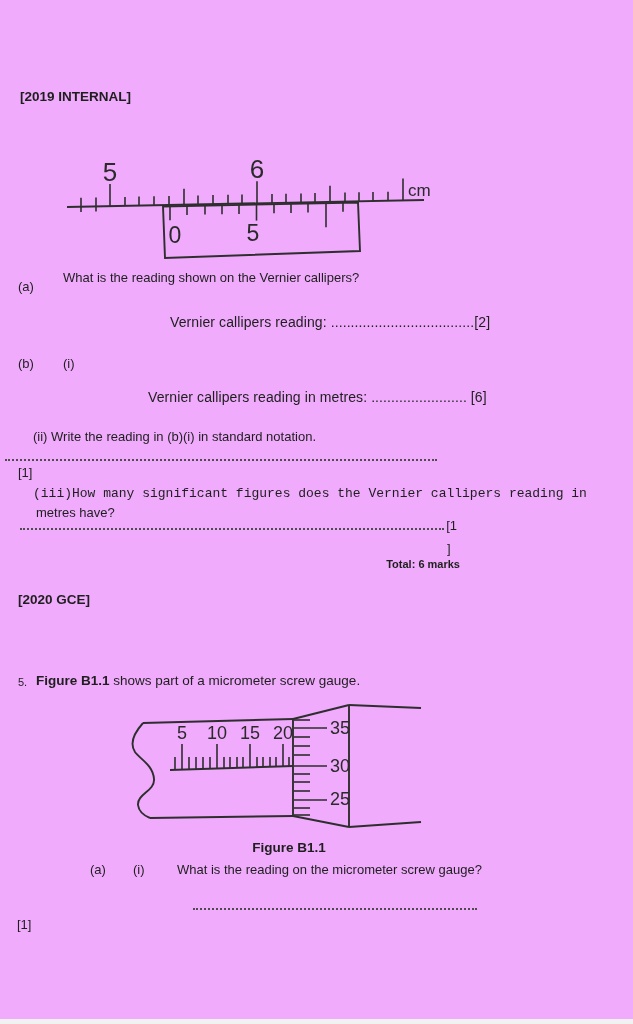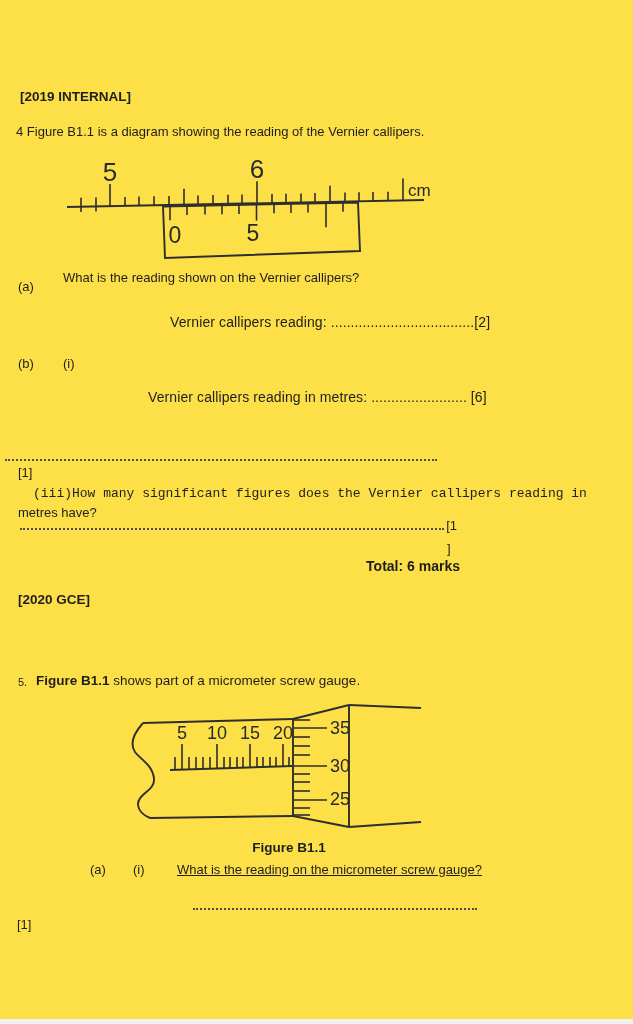--- a/index.html
+++ b/index.html
@@ -1,17 +1,17 @@
 <!DOCTYPE html>
 <html><head>
 <meta charset="utf-8">
 <style>
   html,body{margin:0;padding:0;background:#888;}
   #page{
-    position:relative;width:633px;height:1024px;background:#fde047;
+    position:relative;width:633px;height:1024px;background:#f0abfc;
     font-family:"Liberation Sans",sans-serif;color:#1e1e1e;overflow:hidden;
     margin:0 auto;
   }
   .abs{position:absolute;line-height:1.25;white-space:nowrap;}
   .b{font-weight:bold;}
   .body13{font-size:13px;}
   .body135{font-size:13.5px;}
   .ans{font-size:14px;letter-spacing:.1px;}
   .small{font-size:11px;}
   .dotline{position:absolute;height:10px;border-bottom:2px dotted #4d4d4d;}
@@ -25,21 +25,20 @@
   .frame{stroke-width:1.9;}
   #bottom-strip{position:absolute;left:0;bottom:0;width:633px;height:5px;background:#f1f1f1;}
 </style>
 </head>
 <body>
 
 <div id="page">
 
   <div class="abs b body135" style="left:20px;top:89px;">[2019 INTERNAL]</div>
 
-  <div class="abs body13" style="left:16px;top:124px;">4 Figure B1.1 is a diagram showing the reading of the Vernier callipers.</div>
 
   <svg style="left:0;top:150px;" width="460" height="120" viewBox="0 0 460 120">
 
     <path class="frame" d="M67 57 L424 50"></path>
 
     <g>
       <path class="tick" d="M81 62 L81 47.7"></path>
       <path class="tick" d="M96 61.5 L96 47.4"></path>
       <path class="tick" d="M110 56.2 L110 34"></path>
       <path class="tick" d="M125 55.9 L125 46.9"></path>
@@ -89,32 +88,33 @@
   <div class="abs body13" style="left:18px;top:279px;">(a)</div>
   <div class="abs body13" style="left:63px;top:270px;">What is the reading shown on the Vernier callipers?</div>
 
   <div class="abs ans" style="left:170px;top:314px;">Vernier callipers reading: ....................................[2]</div>
 
   <div class="abs body13" style="left:18px;top:356px;">(b)</div>
   <div class="abs body13" style="left:63px;top:356px;">(i)</div>
 
   <div class="abs ans" style="left:148px;top:389px;">Vernier callipers reading in metres: ........................ [6]</div>
 
+  <div class="abs body13" style="left:33px;top:429px;">(ii) Write the reading in (b)(i) in standard notation.</div>
   <div class="dotline" style="left:5px;top:449px;width:432px;"></div>
   <div class="abs body13" style="left:18px;top:465px;">[1]</div>
 
   <div class="abs body13" style="left:33px;top:486px;font-family:Liberation Mono, monospace;">(iii)How many significant figures does the Vernier callipers reading in</div>
-  <div class="abs body13" style="left:18px;top:505px;">metres have?</div>
+  <div class="abs body13" style="left:36px;top:505px;">metres have?</div>
   <div class="dotrow" style="left:20px;top:518px;width:437px;">
     <div class="dots"></div>
     <span class="mark">[1</span>
   </div>
   <div class="abs body13" style="left:447px;top:541px;">]</div>
 
-  <div class="abs b" style="right:173px;top:558px;font-size:14px;">Total: 6 marks</div>
+  <div class="abs b" style="right:173px;top:558px;font-size:11px;">Total: 6 marks</div>
 
   <div class="abs b body135" style="left:18px;top:592px;">[2020 GCE]</div>
 
   <div class="abs small" style="left:18px;top:676px;">5.</div>
   <div class="abs body135" style="left:36px;top:673px;">
     <span class="b">Figure B1.1</span><span> shows part of a micrometer screw gauge.</span>
   </div>
 
   <svg style="left:0;top:695px;" width="633" height="145" viewBox="0 0 633 145">
 
@@ -174,19 +174,19 @@
     </g>
     <text x="330" y="39" font-size="18">35</text>
     <text x="330" y="77" font-size="18">30</text>
     <text x="330" y="110" font-size="18">25</text>
   </svg>
 
   <div class="abs b body135" style="left:0;top:840px;width:578px;text-align:center;">Figure B1.1</div>
 
   <div class="abs body13" style="left:90px;top:862px;">(a)</div>
   <div class="abs body13" style="left:133px;top:862px;">(i)</div>
-  <div class="abs body13" style="left:177px;top:862px;text-decoration:underline;">What is the reading on the micrometer screw gauge?</div>
+  <div class="abs body13" style="left:177px;top:862px;">What is the reading on the micrometer screw gauge?</div>
 
   <div class="dotline" style="left:193px;top:898px;width:284px;"></div>
   <div class="abs body13" style="left:17px;top:917px;">[1]</div>
 
   <div id="bottom-strip"></div>
 </div>
 
 </body></html>

